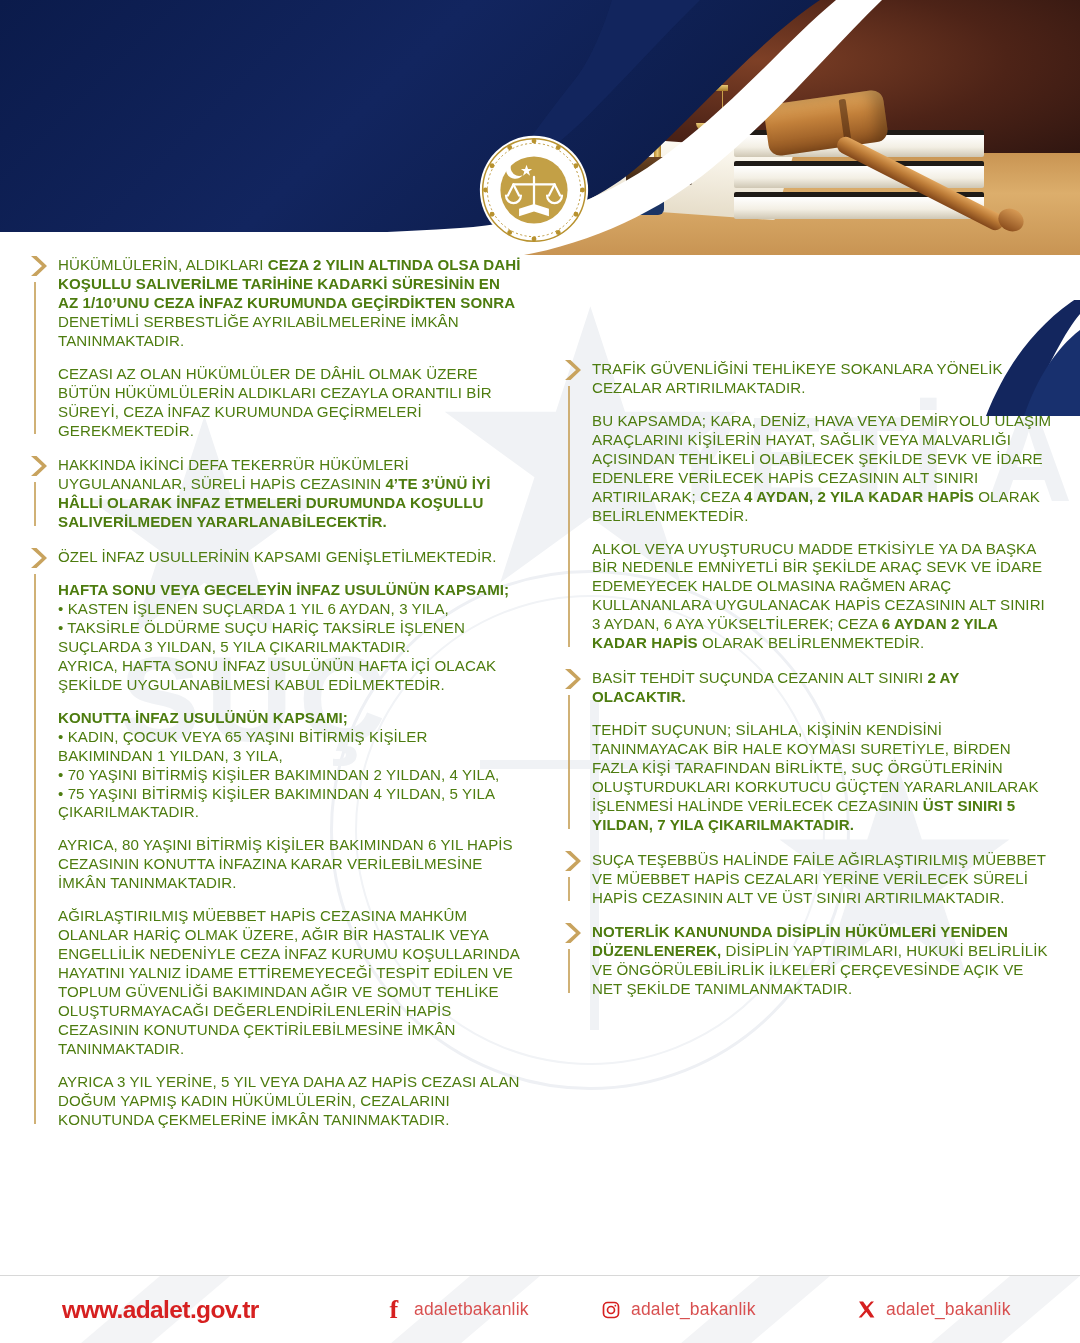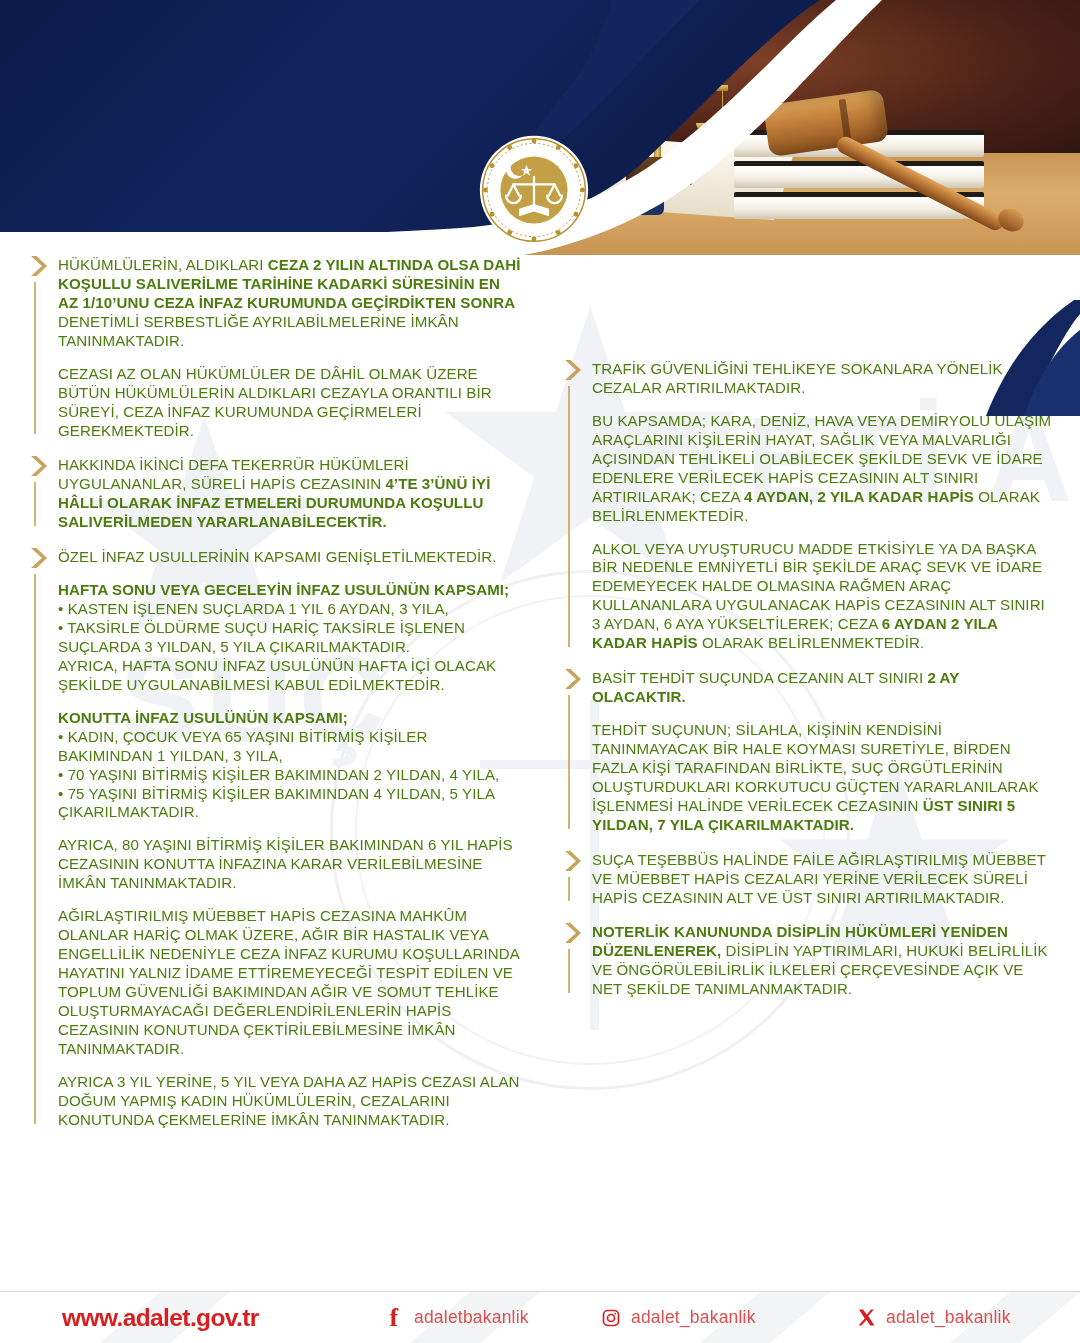--- a/index.html
+++ b/index.html
@@ -278,21 +278,21 @@
     margin-bottom: 14px;
     font-weight: 400;
   }
   .para:last-child { margin-bottom: 0; }
   .para b { font-weight: 700; }
 
   
   .footer {
     position: absolute;
     left: 0; bottom: 0;
-    width: 1080px; height: 52px;
+    width: 1080px; height: 68px;
     background: #ffffff;
     border-top: 1px solid #d8d8d8;
     display: flex;
     align-items: center;
     z-index: 7;
   }
   .footer-diag {
     position: absolute;
     left: 0; top: 0; width: 1080px; height: 68px;
     overflow: hidden;

